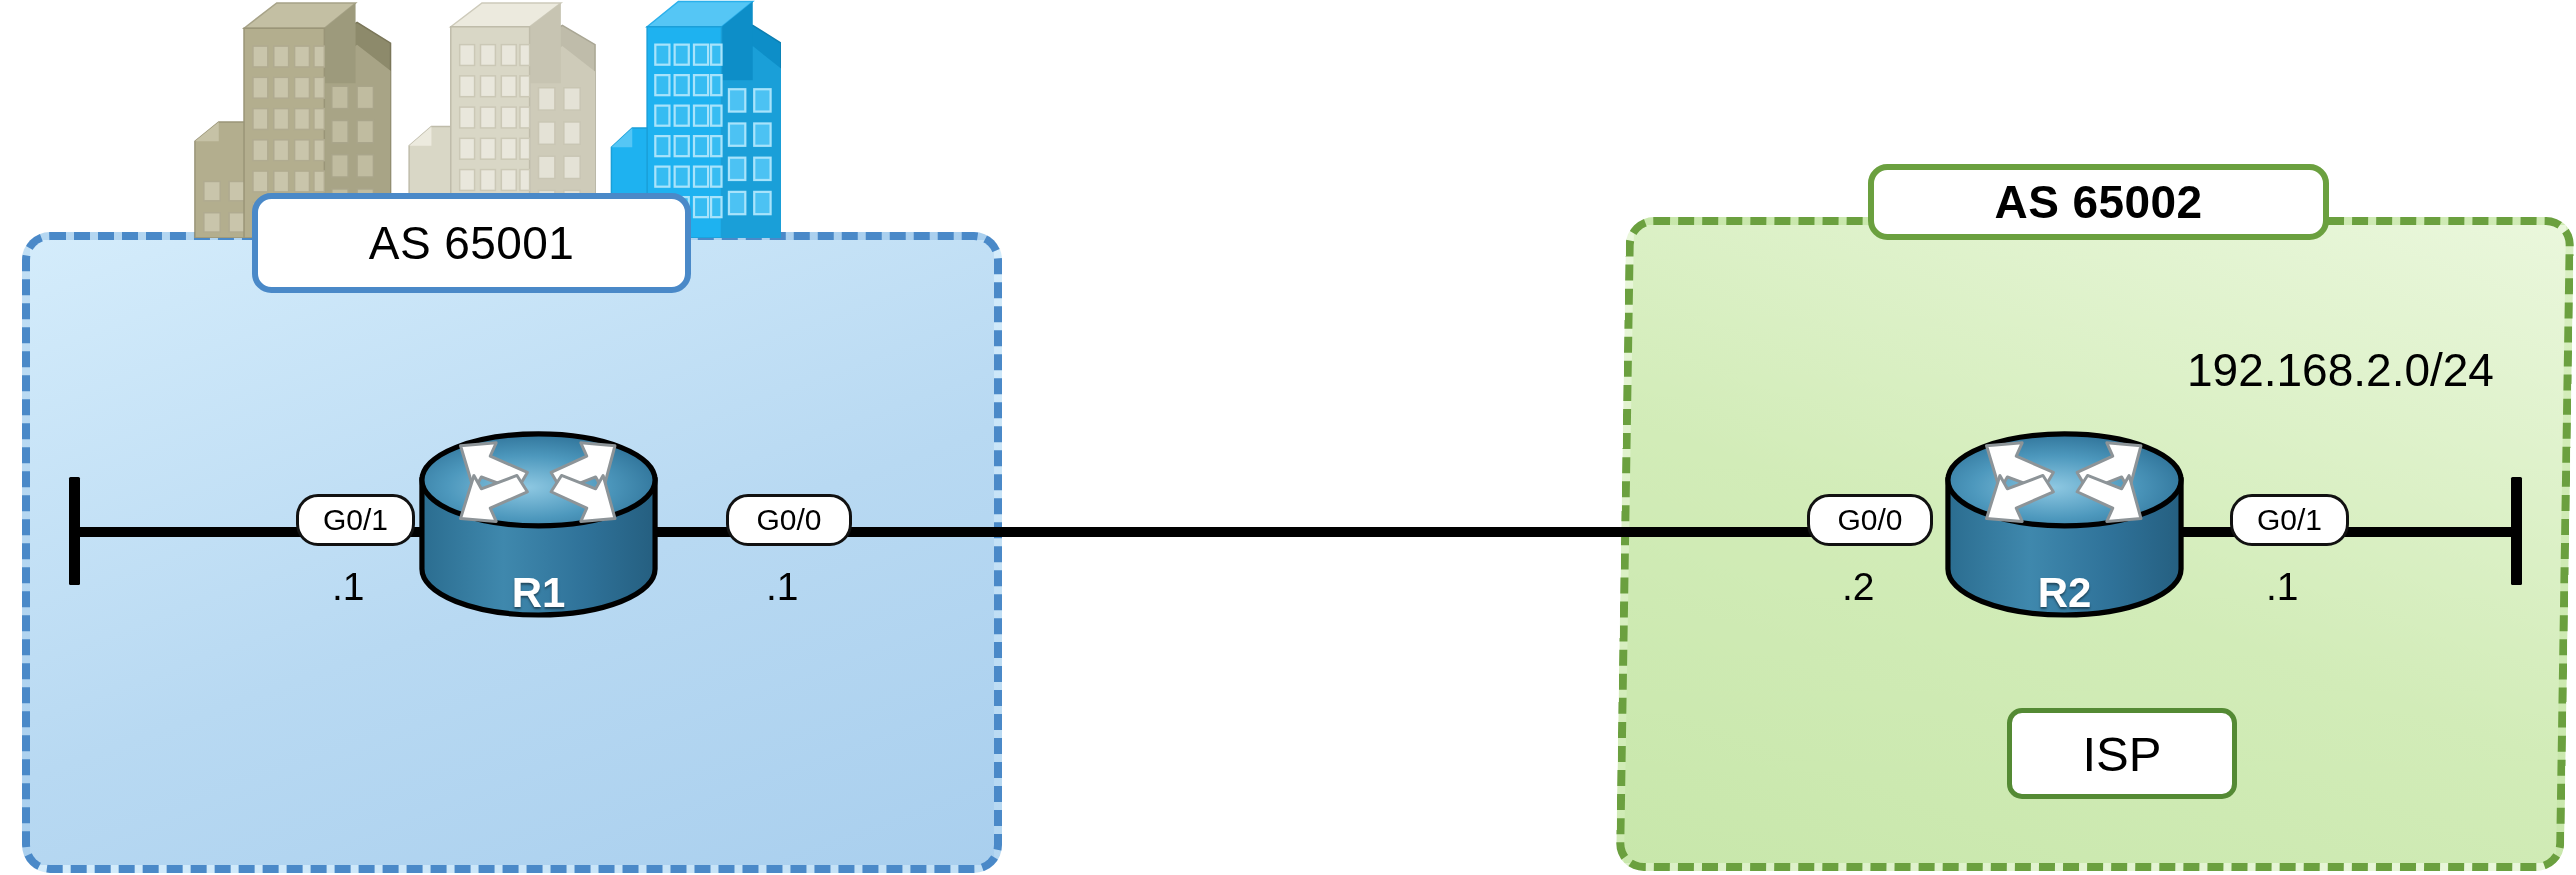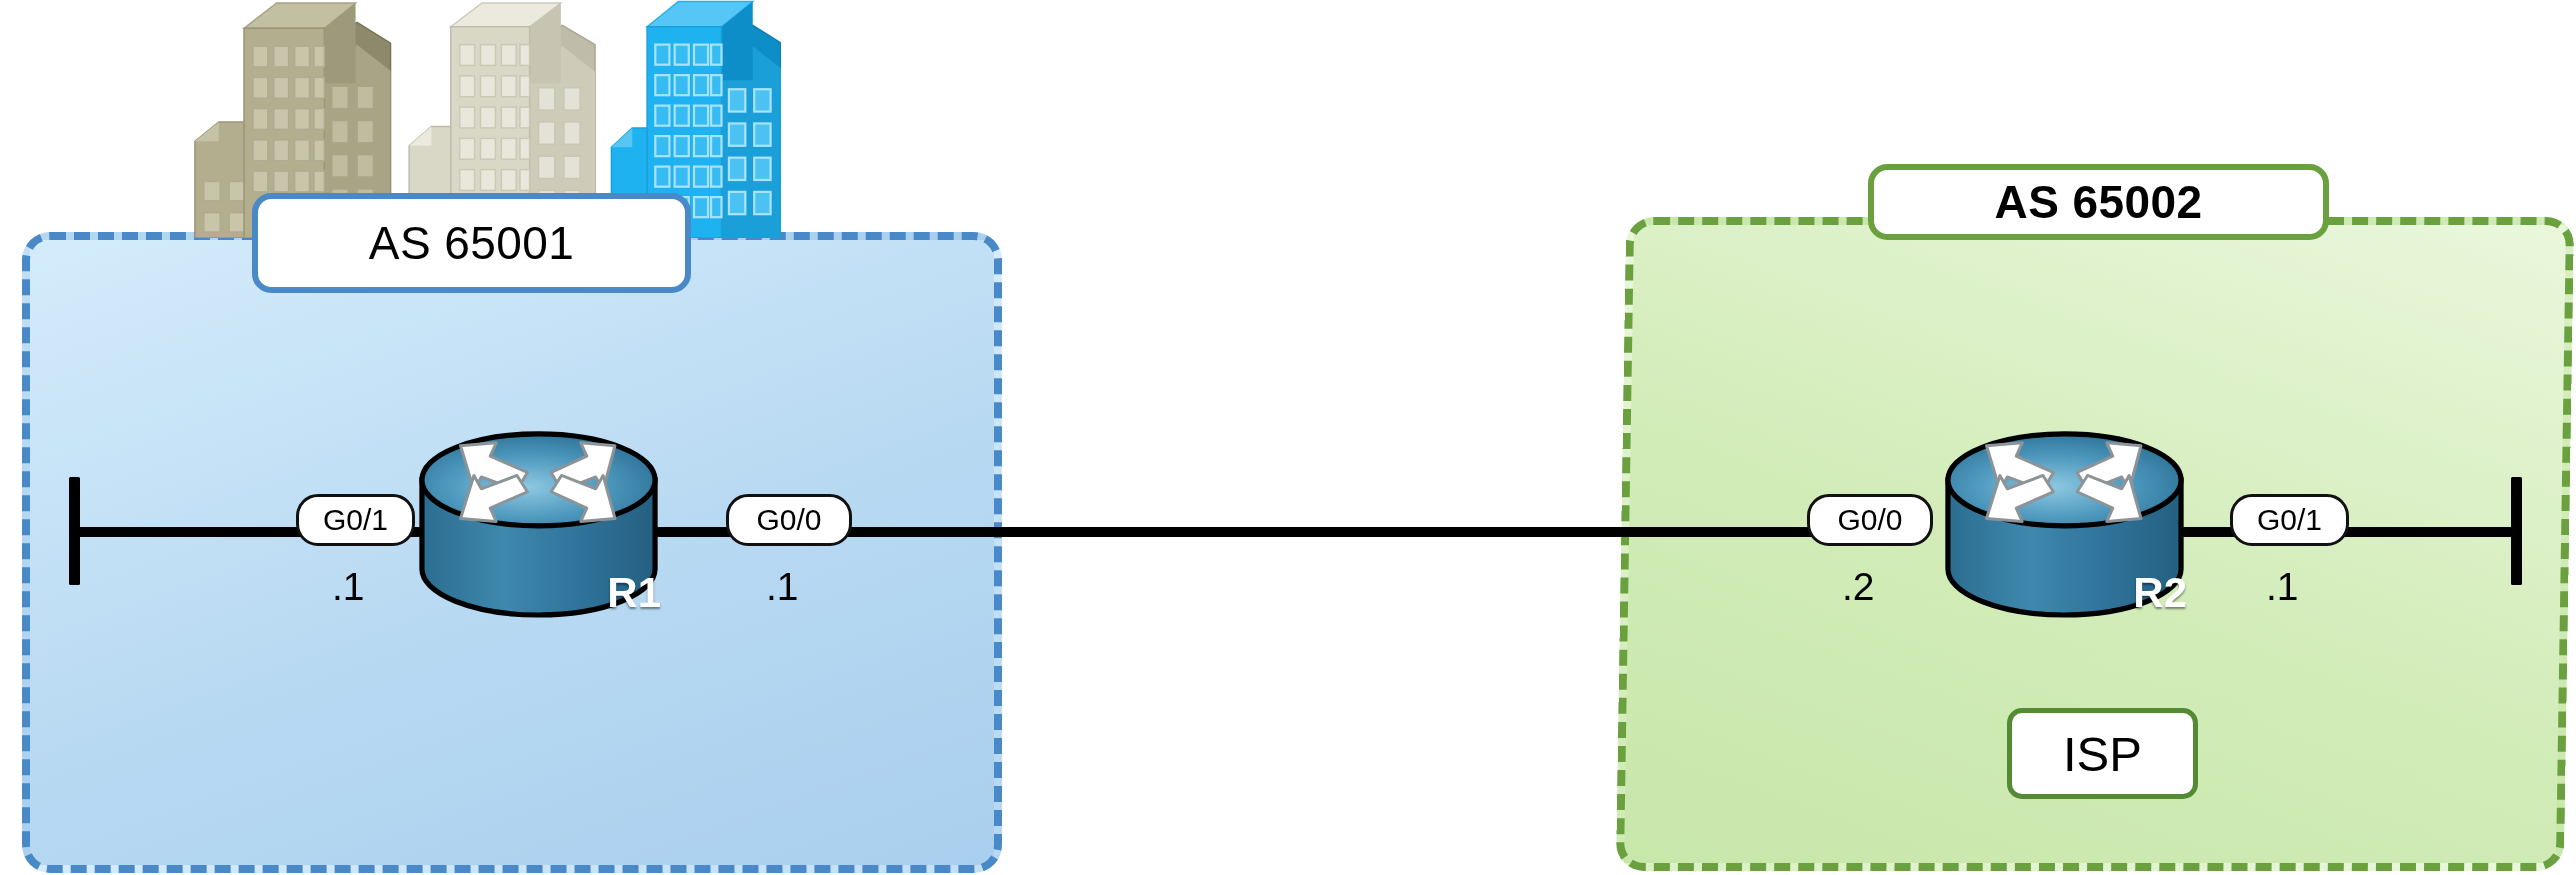--- a/index.html
+++ b/index.html
@@ -70,21 +70,21 @@
 
   .pill-name {
     border-radius: 15px;
     font-size: 49px;
   }
   #site-label-left {
     left: 271px; top: 708px; width: 468px; height: 91px;
     border: 5.2px solid #3f7fc0;
   }
   #site-label-right {
-    left: 2007px; top: 708px; width: 191px; height: 91px;
+    left: 2007px; top: 708px; width: 230px; height: 91px;
     border: 5.2px solid #548a34;
   }
 
   
   .pill-intf {
     border-radius: 22px;
     font-size: 30px;
     border: 3.7px solid #111111;
     height: 52px;
   }
@@ -126,21 +126,21 @@
 
   
   .router { position: absolute; }
   #router-r1 { left: 416px;  top: 407px; width: 245px; height: 223px; }
   #router-r2 { left: 1942px; top: 407px; width: 245px; height: 223px; }
   .router svg { display: block; width: 100%; height: 100%; overflow: visible; }
   .router-name {
     position: absolute;
     left: 0; right: 0;
     bottom: 13.4px;
-    text-align: right;
+    text-align: center;
     color: #ffffff;
     font-size: 42px;
     font-weight: bold;
     text-shadow: 0 1.5px 2.2px rgba(0,0,0,.45);
     pointer-events: none;
   }
 
   
   #city { position: absolute; left: 186px; top: 0px; width: 595px; height: 238px; }
   #city svg { display:block; width:100%; height:100%; }
@@ -366,20 +366,21 @@
   <div class="pill pill-intf" id="intf-r1-g01">G0/1</div>
   <div class="pill pill-intf" id="intf-r1-g00">G0/0</div>
   <div class="pill pill-intf" id="intf-r2-g00">G0/0</div>
   <div class="pill pill-intf" id="intf-r2-g01">G0/1</div>
 
   <div class="txt txt-octet" id="octet-r1-g01">.1</div>
   <div class="txt txt-octet" id="octet-r1-g00">.1</div>
   <div class="txt txt-octet" id="octet-r2-g00">.2</div>
   <div class="txt txt-octet" id="octet-r2-g01">.1</div>
 
+  <div class="txt txt-subnet" id="subnet-right">192.168.2.0/24</div>
 
   <div class="pill pill-as" id="as-label-left">AS 65001</div>
   <div class="pill pill-as" id="as-label-right">AS 65002</div>
 
   <div class="pill pill-name" id="site-label-right">ISP</div>
 
 </div>
 
 
 </body></html>

